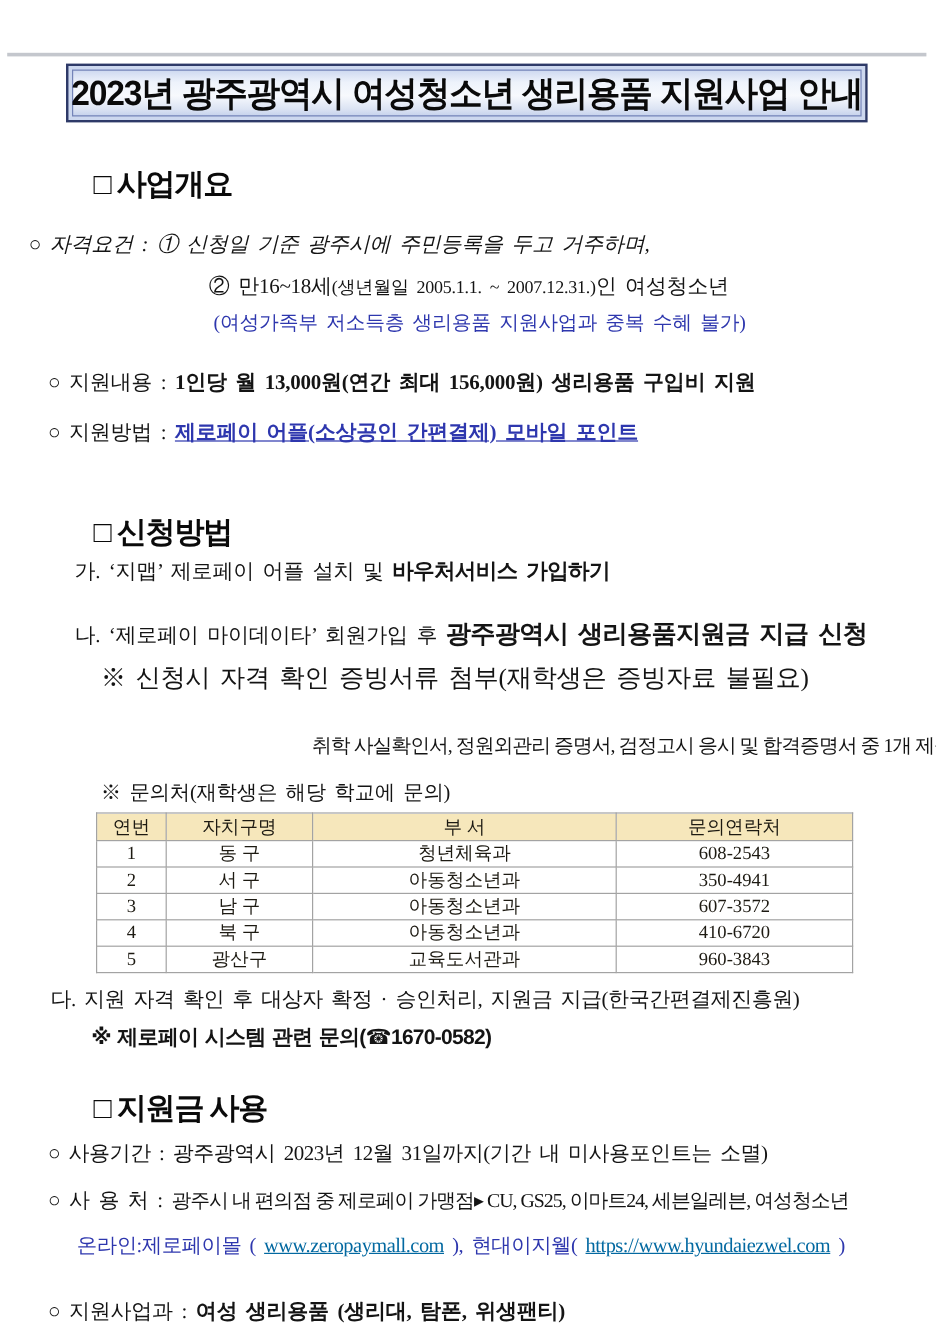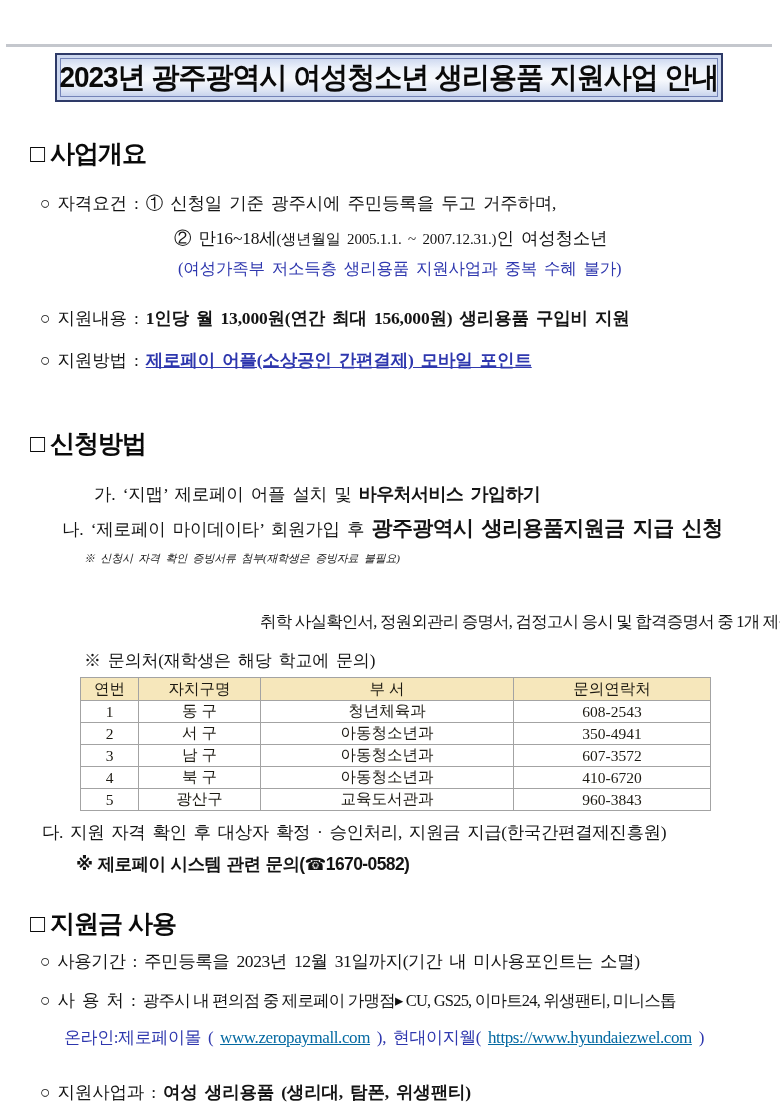--- a/index.html
+++ b/index.html
@@ -12,22 +12,22 @@
 
   
   .title-box{left:55px;top:53px;width:664px;height:45px;
      border:2px solid #2e3a68;
      box-shadow: inset 0 0 0 3px #cdd8ef, inset 0 0 0 4px #7484b8;
      background:linear-gradient(180deg,#c3d0ec 0%,#edf2fb 30%,#f7f9fd 55%,#dbe3f3 80%,#b9c7e8 100%);
      display:flex;align-items:center;justify-content:center;}
   .title-text{font-family:"Liberation Sans","DejaVu Sans",sans-serif;font-weight:900;
      font-size:28px;letter-spacing:-1px;color:#0a0a0a;transform:scaleY(1.04);}
 
-  .sec-h{font-family:Liberation Sans, sans-serif;font-weight:800;
-     font-size:25px;letter-spacing:-1px;color:#0a0a0a;}
+  .sec-h{font-family:Liberation Serif, serif;font-weight:800;
+     font-size:25px;letter-spacing:-1px;color:#0a0a0a;margin-left:48px;}
 
   .body-line{font-size:17.5px;word-spacing:3px;letter-spacing:-0.2px;}
   .b{font-weight:bold;}
   .bold-sans{font-family:"Liberation Sans","DejaVu Sans",sans-serif;font-weight:bold;letter-spacing:-0.6px;}
   .blue{color:#2e37ae;}
   .u{text-decoration:underline;}
   .small-paren{font-size:15px;}
   .condensed{letter-spacing:-0.8px;word-spacing:0px;font-size:16.5px;}
   .sans-note{font-family:"Liberation Sans","DejaVu Sans",sans-serif;font-size:17.5px;
      font-weight:bold;letter-spacing:-0.6px;word-spacing:1px;}
@@ -48,46 +48,46 @@
 <div id="page">
 
   <div class="abs top-rule"></div>
 
   <div class="abs title-box">
     <span class="title-text">2023년 광주광역시 여성청소년 생리용품 지원사업 안내</span>
   </div>
 
   <div class="abs sec-h" style="left:30px;top:137px;">□ 사업개요</div>
 
-  <div class="abs body-line" style="left:40px;top:191px;">
+  <div class="abs body-line" style="left:24px;top:191px;font-style:italic;">
     <span>○ 자격요건 : </span><span>① 신청일 기준 광주시에 주민등록을 두고 거주하며,</span>
   </div>
   <div class="abs body-line" style="left:174px;top:226px;">
     <span>② 만16~18세</span><span class="small-paren">(생년월일 2005.1.1. ~ 2007.12.31.)</span><span>인 여성청소년</span>
   </div>
   <div class="abs body-line blue" style="left:178px;top:258px;font-size:16.5px;">(여성가족부 저소득층 생리용품 지원사업과 중복 수혜 불가)</div>
 
   <div class="abs body-line" style="left:40px;top:306px;">
     <span>○ 지원내용 : </span><span class="b">1인당 월 13,000원(연간 최대 156,000원) 생리용품 구입비 지원</span>
   </div>
 
   <div class="abs body-line" style="left:40px;top:348px;">
     <span>○ 지원방법 : </span><span class="b blue u">제로페이 어플(소상공인 간편결제) 모바일 포인트</span>
   </div>
 
   <div class="abs sec-h" style="left:30px;top:427px;">□ 신청방법</div>
 
-  <div class="abs body-line" style="left:62px;top:482px;margin-left:32px;">
+  <div class="abs body-line" style="left:62px;top:464px;">
     <span>가. ‘지맵’ 제로페이 어플 설치 및 </span><span class="bold-sans" style="font-size:18px;">바우처서비스 가입하기</span>
   </div>
   <div class="abs body-line" style="left:62px;top:514px;">
     <span>나. ‘제로페이 마이데이타’ 회원가입 후 </span><span class="bold-sans" style="font-size:21px;">광주광역시 생리용품지원금 지급 신청</span>
   </div>
 
-  <div class="abs body-line" style="left:84px;top:551px;font-size:11px;font-style:italic;">※ 신청시 자격 확인 증빙서류 첨부(재학생은 증빙자료 불필요)</div>
+  <div class="abs body-line" style="left:84px;top:551px;font-size:21px;">※ 신청시 자격 확인 증빙서류 첨부(재학생은 증빙자료 불필요)</div>
   <div class="abs body-line condensed" style="left:260px;top:611px;">취학 사실확인서, 정원외관리 증명서, 검정고시 응시 및 합격증명서 중 1개 제출)</div>
 
   <div class="abs body-line" style="left:84px;top:649px;font-size:17px;">※ 문의처(재학생은 해당 학교에 문의)</div>
 
   <div class="abs" style="left:80px;top:677px;">
     <table class="contacts">
       <colgroup>
           <col class="c1">
           <col class="c2">
           <col class="c3">
@@ -134,24 +134,24 @@
         </tr>
       </tbody>
     </table>
   </div>
 
   <div class="abs body-line" style="left:42px;top:820px;letter-spacing:-0.4px;">다. 지원 자격 확인 후 대상자 확정 · 승인처리, 지원금 지급(한국간편결제진흥원)</div>
   <div class="abs sans-note" style="left:76px;top:852px;">※ 제로페이 시스템 관련 문의(☎1670-0582)</div>
 
   <div class="abs sec-h" style="left:30px;top:907px;">□ 지원금 사용</div>
 
-  <div class="abs body-line" style="left:40px;top:949px;letter-spacing:-0.4px;">○ 사용기간 : 주민등록을 2023년 12월 31일까지(기간 내 미사용포인트는 소멸)</div>
+  <div class="abs body-line" style="left:40px;top:949px;letter-spacing:-0.4px;">○ 사용기간 : 광주광역시 2023년 12월 31일까지(기간 내 미사용포인트는 소멸)</div>
 
   <div class="abs body-line" style="left:40px;top:988px;">
-    <span>○ 사 용 처 : </span><span class="condensed">광주시 내 편의점 중 제로페이 가맹점▸ CU, GS25, 이마트24, 위생팬티, 미니스톱</span>
+    <span>○ 사 용 처 : </span><span class="condensed">광주시 내 편의점 중 제로페이 가맹점▸ CU, GS25, 이마트24, 세븐일레븐, 여성청소년</span>
   </div>
 
   <div class="abs body-line blue" style="left:64px;top:1026px;font-size:17px;letter-spacing:-0.4px;">
     <span>온라인:제로페이몰 ( </span><a class="link">www.zeropaymall.com</a><span> ), 현대이지웰( </span><a class="link">https://www.hyundaiezwel.com</a><span> )</span>
   </div>
 
   <div class="abs body-line" style="left:40px;top:1080px;">
     <span>○ 지원사업과 : </span><span class="b">여성 생리용품 (생리대, 탐폰, 위생팬티)</span>
   </div>
 

